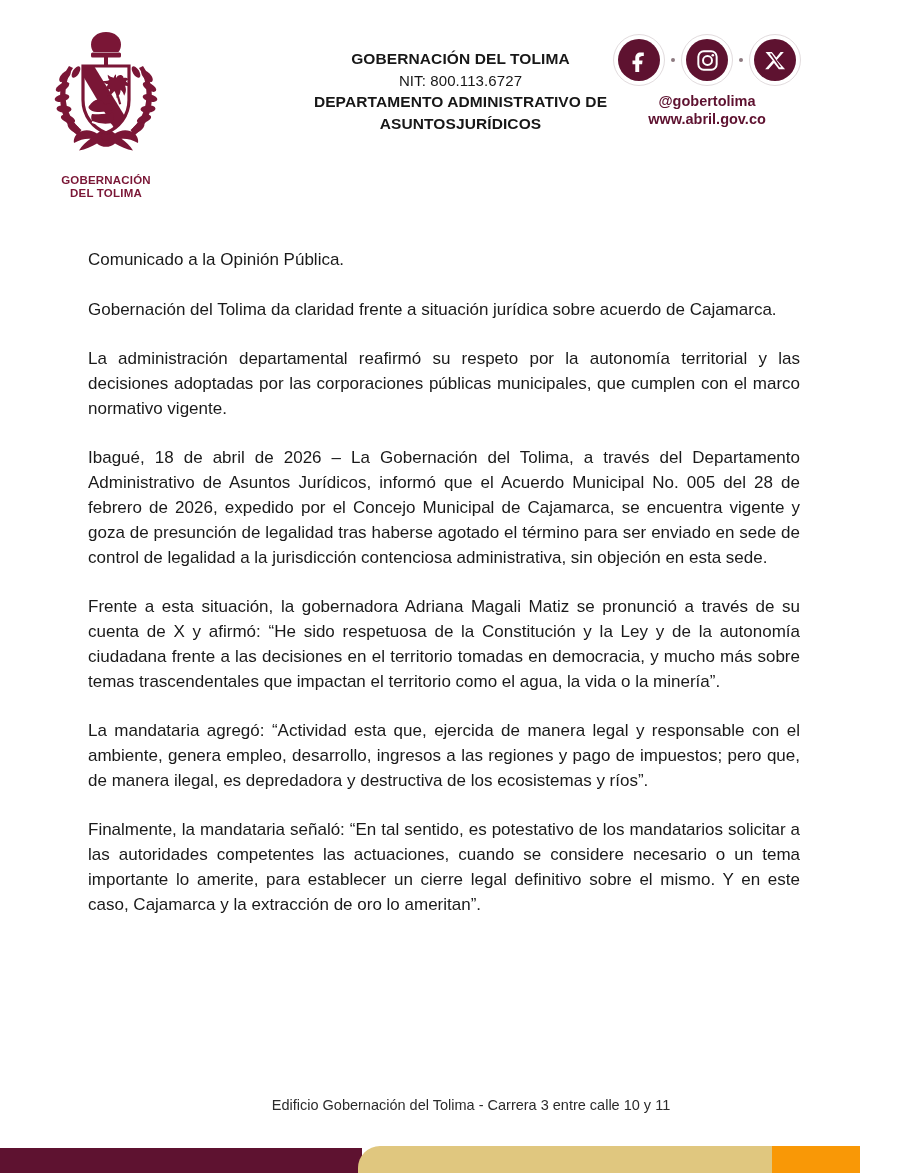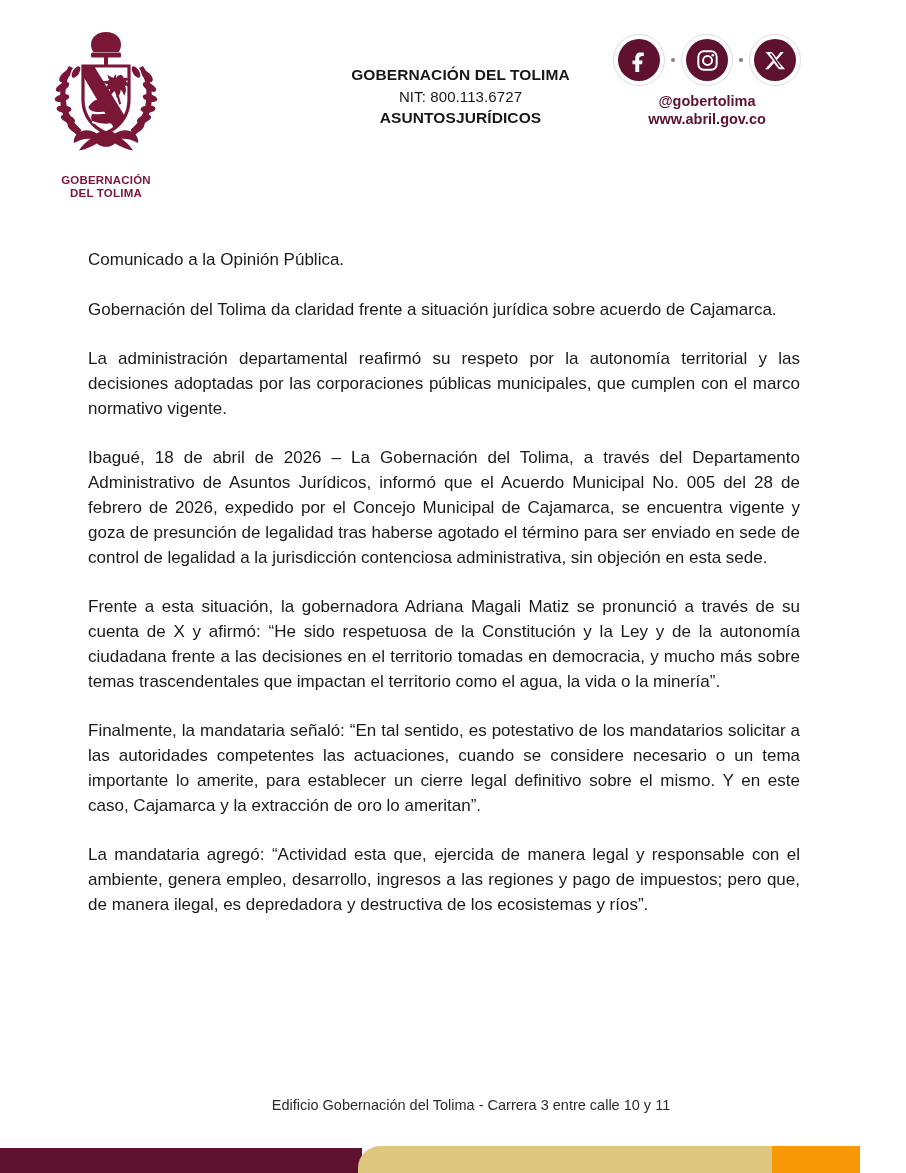--- a/index.html
+++ b/index.html
@@ -50,21 +50,21 @@
     line-height: 1.12;
     letter-spacing: 0.2px;
     color: #7a1636;
     margin-top: 12px;
   }
 
   
   .titles {
     position: absolute;
     left: 243px;
-    top: 64px;
+    top: 48px;
     width: 435px;
     text-align: center;
   }
   .titles .t-line {
     font-size: 15.5px;
     font-weight: bold;
     line-height: 1.42;
     color: #171717;
     letter-spacing: 0.1px;
   }
@@ -258,20 +258,21 @@
       </span>
       <div class="crest-caption">
         <div>GOBERNACIÓN</div>
         <div>DEL TOLIMA</div>
       </div>
     </div>
 
     <div class="titles">
       <div class="t-line">GOBERNACIÓN DEL TOLIMA</div>
       <div class="t-line regular">NIT: 800.113.6727</div>
+      <div class="t-line">DEPARTAMENTO ADMINISTRATIVO DE</div>
       <div class="t-line">ASUNTOSJURÍDICOS</div>
     </div>
 
     <div class="social">
       <div class="social-icons">
         <div class="soc">
           <span class="disc">
             <svg width="24" height="24" viewBox="0 0 24 24" xmlns="http://www.w3.org/2000/svg" aria-hidden="true">
               <path fill="#ffffff" d="M14.6 7.9h2.2V4.6c-0.4-0.05-1.7-0.17-3.2-0.17-3.2 0-5.3 1.95-5.3 5.5v2.6H5.5v3.7h2.8v9.3h3.9v-9.3h2.9l0.45-3.7h-3.35v-2.2c0-1.1 0.3-1.9 1.9-1.9z"></path>
             </svg>
@@ -302,22 +303,22 @@
       </div>
     </div>
   </div>
 
   <div class="content">
     <p class="lead">Comunicado a la Opinión Pública.</p>
     <p class="para">Gobernación del Tolima da claridad frente a situación jurídica sobre acuerdo de Cajamarca.</p>
     <p class="para">La administración departamental reafirmó su respeto por la autonomía territorial y las decisiones adoptadas por las corporaciones públicas municipales, que cumplen con el marco normativo vigente.</p>
     <p class="para">Ibagué, 18 de abril de 2026 – La Gobernación del Tolima, a través del Departamento Administrativo de Asuntos Jurídicos, informó que el Acuerdo Municipal No. 005 del 28 de febrero de 2026, expedido por el Concejo Municipal de Cajamarca, se encuentra vigente y goza de presunción de legalidad tras haberse agotado el término para ser enviado en sede de control de legalidad a la jurisdicción contenciosa administrativa, sin objeción en esta sede.</p>
     <p class="para">Frente a esta situación, la gobernadora Adriana Magali Matiz se pronunció a través de su cuenta de X y afirmó: “He sido respetuosa de la Constitución y la Ley y de la autonomía ciudadana frente a las decisiones en el territorio tomadas en democracia, y mucho más sobre temas trascendentales que impactan el territorio como el agua, la vida o la minería”.</p>
+    <p class="para">La mandataria agregó: “Actividad esta que, ejercida de manera legal y responsable con el ambiente, genera empleo, desarrollo, ingresos a las regiones y pago de impuestos; pero que, de manera ilegal, es depredadora y destructiva de los ecosistemas y ríos”.</p>
     <p class="para">Finalmente, la mandataria señaló: “En tal sentido, es potestativo de los mandatarios solicitar a las autoridades competentes las actuaciones, cuando se considere necesario o un tema importante lo amerite, para establecer un cierre legal definitivo sobre el mismo. Y en este caso, Cajamarca y la extracción de oro lo ameritan”.</p>
-    <p class="para">La mandataria agregó: “Actividad esta que, ejercida de manera legal y responsable con el ambiente, genera empleo, desarrollo, ingresos a las regiones y pago de impuestos; pero que, de manera ilegal, es depredadora y destructiva de los ecosistemas y ríos”.</p>
   </div>
 
   <div class="footer-address">Edificio Gobernación del Tolima - Carrera 3 entre calle 10 y 11</div>
 
   <div class="footer-bar">
     <div class="bar-maroon" style="background: rgb(94, 18, 48);"></div>
     <div class="bar-tan" style="background: rgb(224, 199, 127);"></div>
     <div class="bar-orange" style="background: rgb(249, 152, 6);"></div>
   </div>
 

